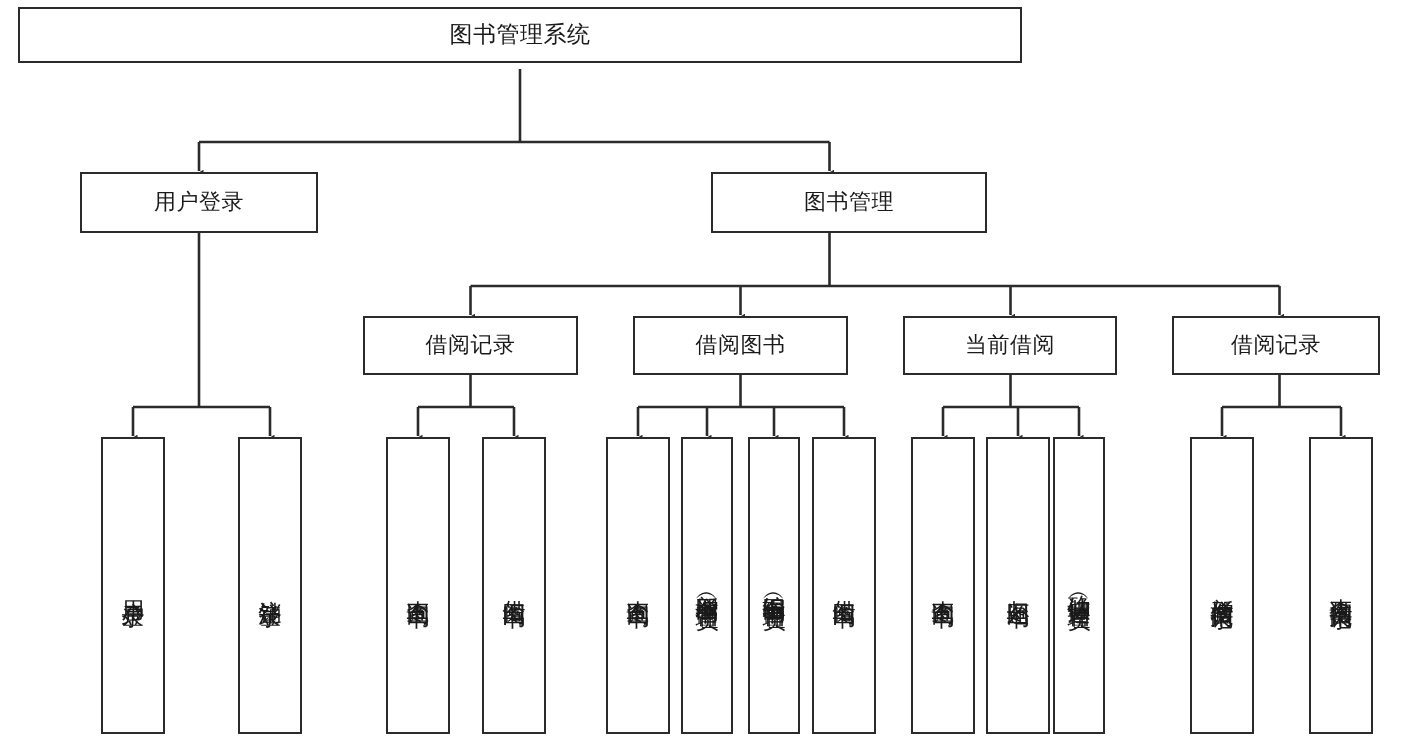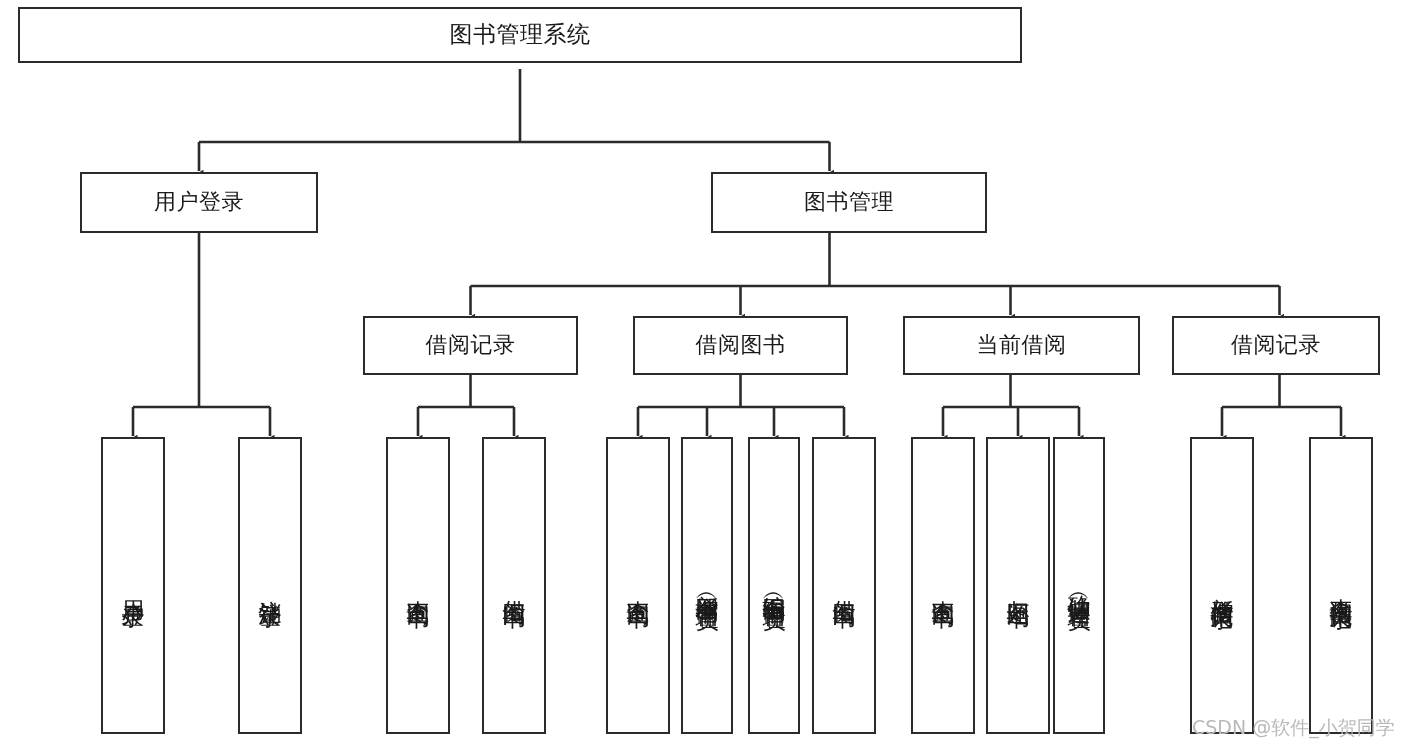--- a/index.html
+++ b/index.html
@@ -123,21 +123,21 @@
       </div>
       <div class="node horiz" style="left: 711px; top: 172px; width: 276px; height: 61px;">
         <span class="lbl">图书管理</span>
       </div>
       <div class="node horiz" style="left: 363px; top: 316px; width: 215px; height: 59px;">
         <span class="lbl">借阅记录</span>
       </div>
       <div class="node horiz" style="left: 633px; top: 316px; width: 215px; height: 59px;">
         <span class="lbl">借阅图书</span>
       </div>
-      <div class="node horiz" style="left: 903px; top: 316px; width: 237px; height: 59px;">
+      <div class="node horiz" style="left: 903px; top: 316px; width: 214px; height: 59px;">
         <span class="lbl">当前借阅</span>
       </div>
       <div class="node horiz" style="left: 1172px; top: 316px; width: 208px; height: 59px;">
         <span class="lbl">借阅记录</span>
       </div>
       <div class="node vert" style="left: 101px; top: 437px; width: 64px; height: 297px;">
         <span class="lbl">用户登录</span>
       </div>
       <div class="node vert" style="left: 238px; top: 437px; width: 64px; height: 297px;">
         <span class="lbl">注销登录</span>
@@ -170,15 +170,14 @@
         <span class="lbl">确认归还（管理员）</span>
       </div>
       <div class="node vert" style="left: 1190px; top: 437px; width: 64px; height: 297px;">
         <span class="lbl">新增借阅记录</span>
       </div>
       <div class="node vert" style="left: 1309px; top: 437px; width: 64px; height: 297px;">
         <span class="lbl">查询借阅记录</span>
       </div>
     </div>
 
-  <div class="watermark" style="left: 1192px; top: 715px;">CSDN @软件_小贺同学</div>
 
 </div>
 
 </body></html>

